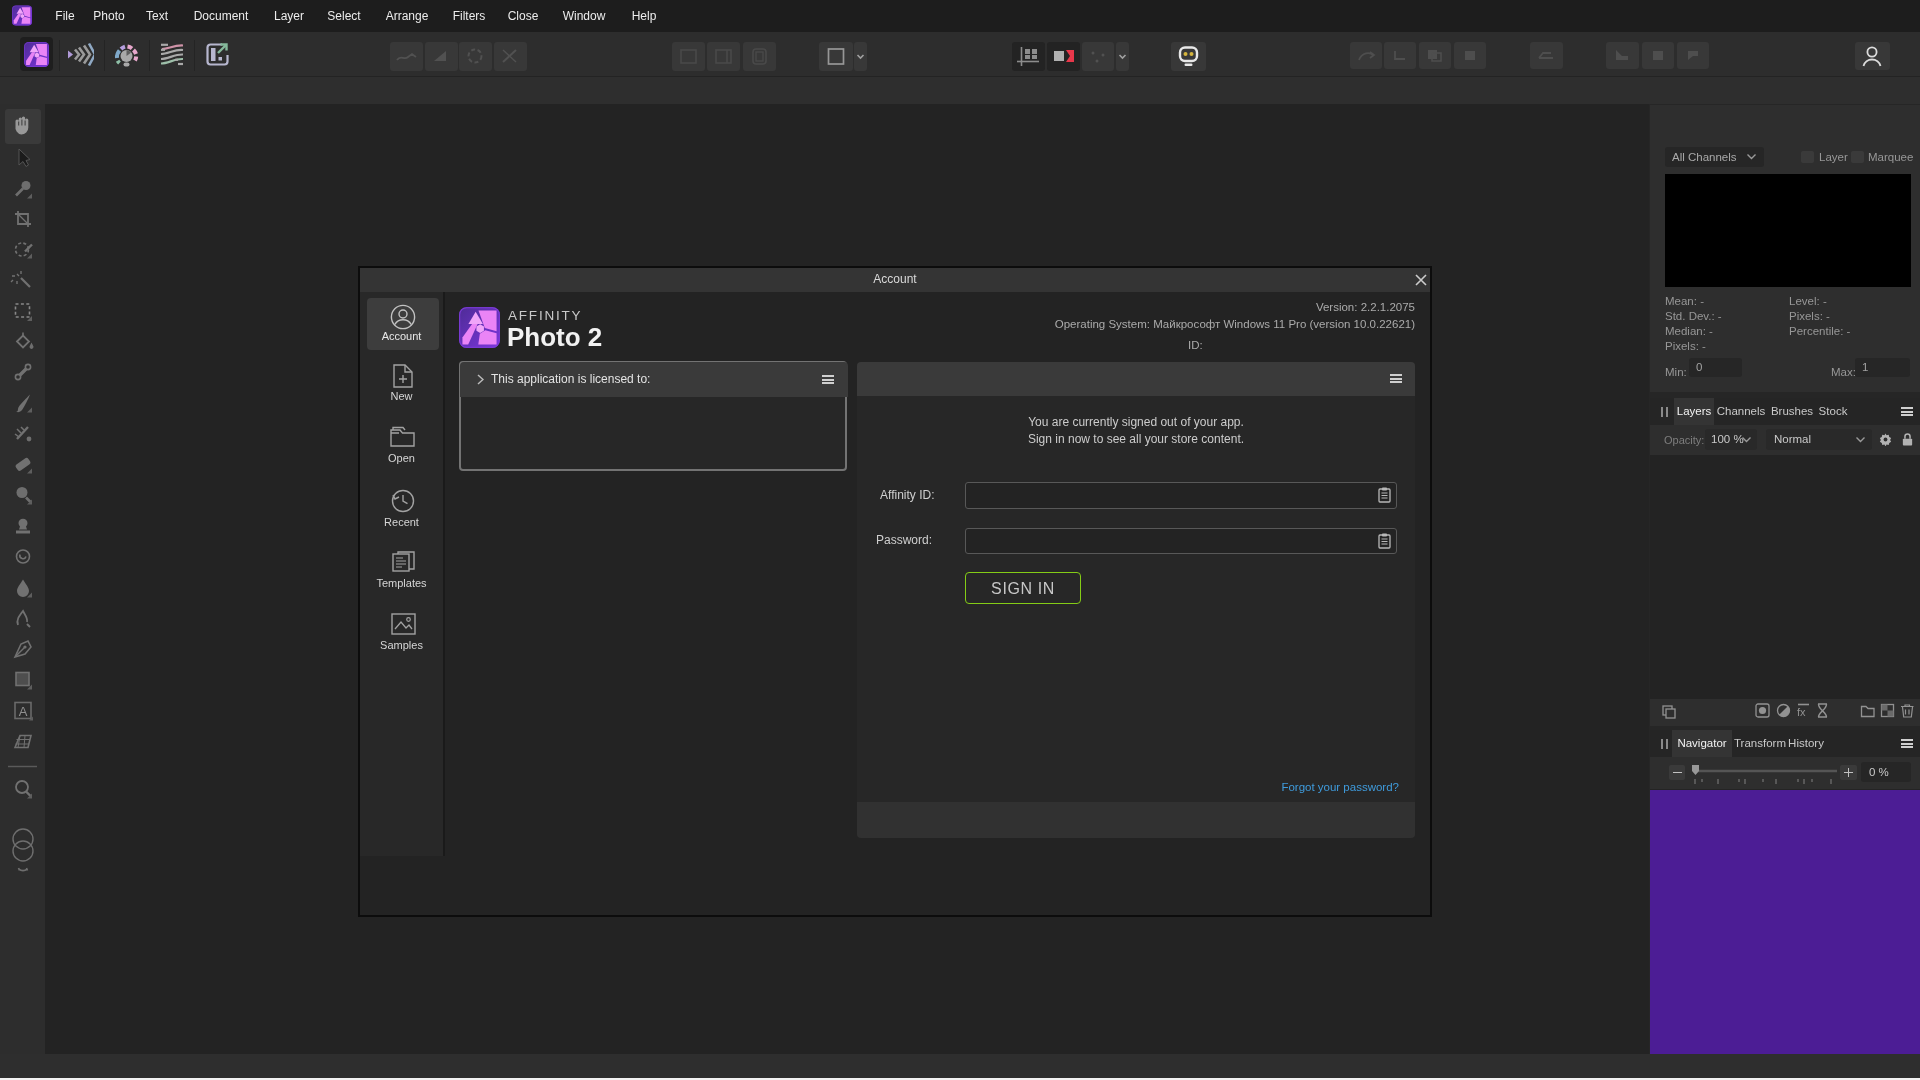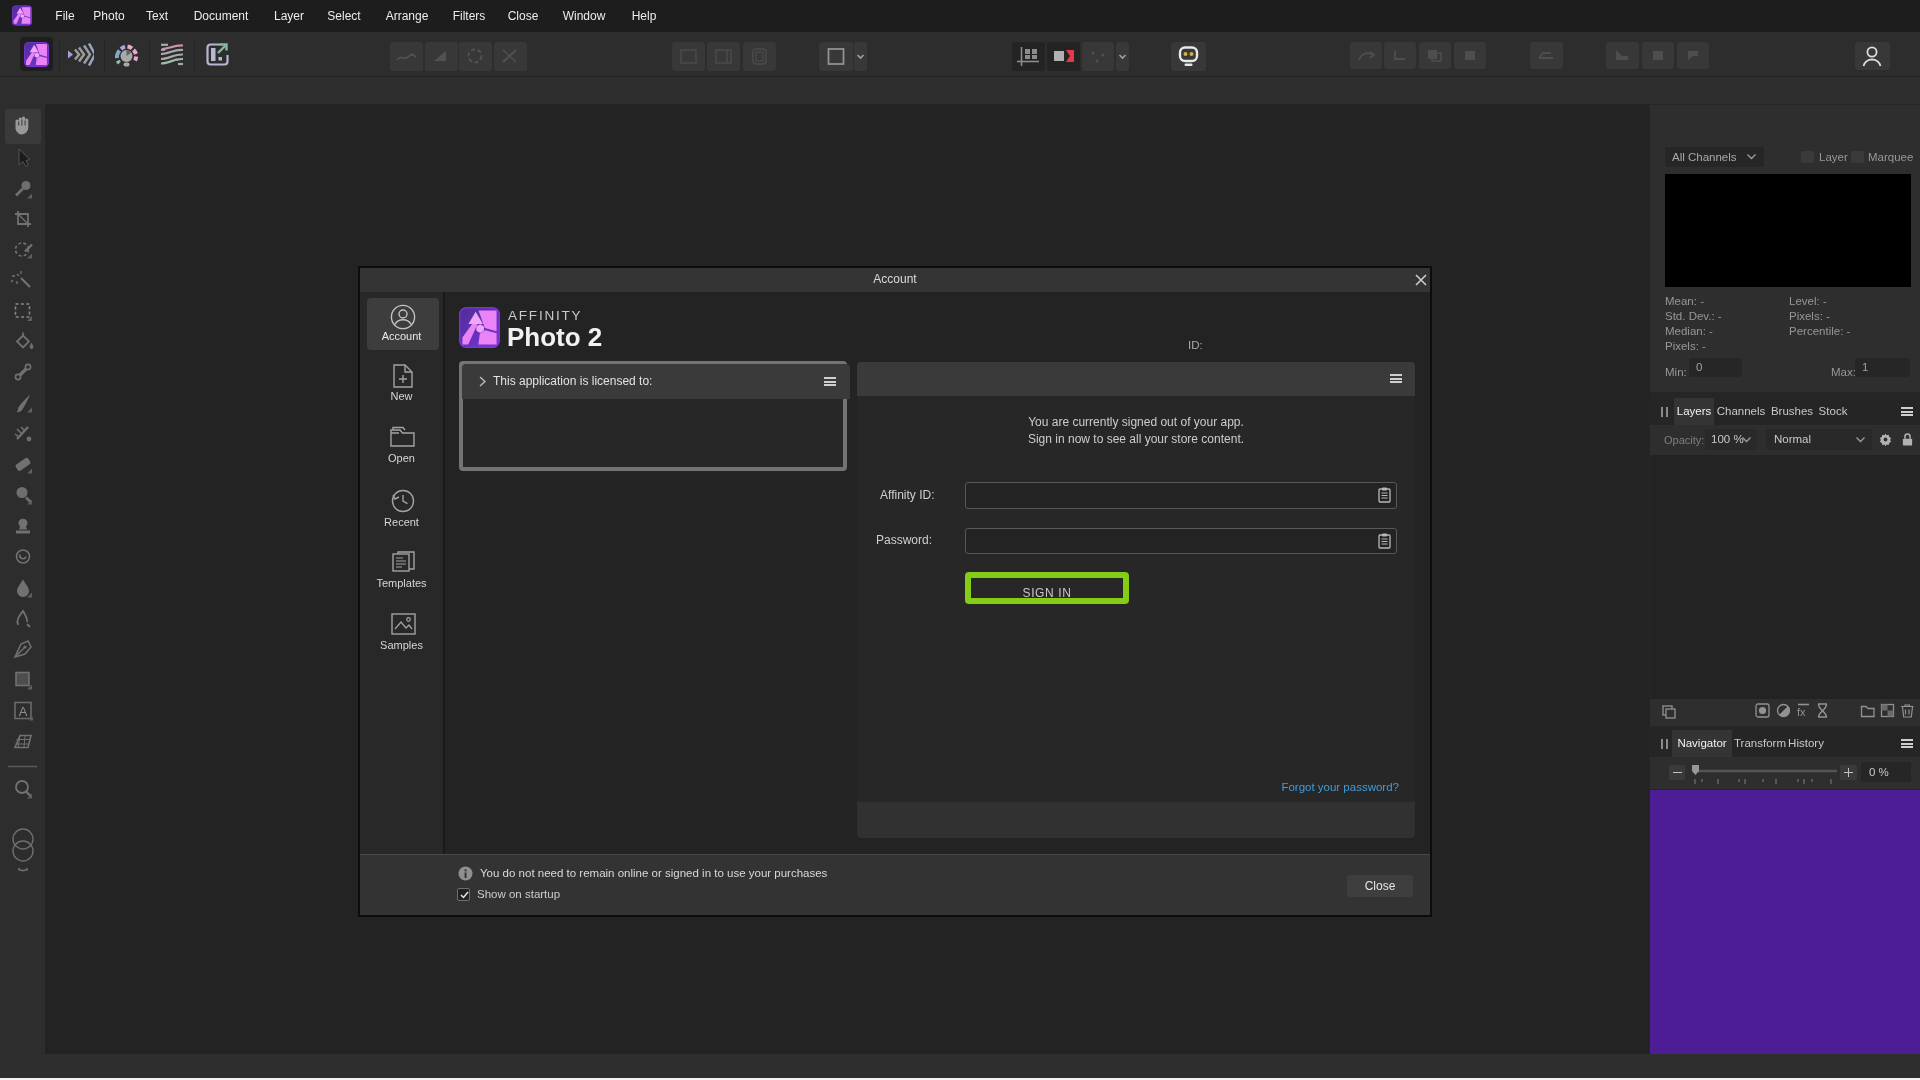--- a/index.html
+++ b/index.html
@@ -540,23 +540,25 @@
         <circle cx="17.5" cy="6.5" r="1.8" fill="none" stroke="#a2a2a2" stroke-width="1.2"></circle>
       </svg>
       <div class="sideitem" style="top:347px">Samples</div>
     </div>
 
     <svg class="abs" style="left:99px;top:39px" width="41" height="41" viewBox="0 0 48 48">
         <use href="#aflogo"></use>
       </svg>
     <div class="abs" style="left:148px;top:40px;color:#c9c9c9;font-size:13.5px;letter-spacing:1.8px">AFFINITY</div>
     <div class="abs" style="left:147px;top:54px;color:#f2f2f2;font-size:26px;font-weight:bold">Photo 2</div>
+    <div class="abs" style="right:15px;top:33px;color:#ababab;font-size:11.5px;text-align:right">Version: 2.2.1.2075<br>
+      <span style="display:inline-block;margin-top:4.5px">Operating System: Майкрософт Windows 11 Pro (version 10.0.22621)</span></div>
     <div class="abs" style="left:828px;top:71px;color:#ababab;font-size:11.5px">ID:</div>
 
-    <div class="abs" style="left:99px;top:93px;width:388px;height:110px;background:#272727;border:4px solid #737373;border-radius:4px">
+    <div class="abs" style="left:99px;top:93px;width:388px;height:110px;background:#272727;border:2px solid #737373;border-radius:4px">
       <div class="abs" style="left:-1px;top:-1px;width:388px;height:35px;background:#3a3a3a;border-radius:4px 4px 0 0">
         <svg class="abs" style="left:17px;top:12px" width="7" height="11">
             <polyline points="1,1 6,5.5 1,10" fill="none" stroke="#bbbbbb" stroke-width="1.5"></polyline>
           </svg>
         <div class="abs" style="left:31px;top:0;height:35px;line-height:35px;color:#e3e3e3;font-size:12px">This application is licensed to:</div>
         <div class="hamb" style="left:362px;top:13px"></div>
       </div>
     </div>
 
     <div class="abs" style="left:497px;top:94px;width:558px;height:476px;background:#272727;border-radius:4px">
@@ -571,34 +573,19 @@
       <svg class="abs" style="left:521px;top:125px" width="13" height="16" viewBox="0 0 13 16">
         <rect x="1" y="2" width="11" height="13" rx="1" fill="none" stroke="#b8b8b8" stroke-width="1.3"></rect>
         <rect x="4" y="0.5" width="5" height="3" rx="0.8" fill="#b8b8b8"></rect>
         <path d="M3.5 6 h6 M3.5 8.5 h6 M3.5 11 h6" stroke="#b8b8b8" stroke-width="1.1"></path>
       </svg>
       <svg class="abs" style="left:521px;top:170.5px" width="13" height="16" viewBox="0 0 13 16">
         <rect x="1" y="2" width="11" height="13" rx="1" fill="none" stroke="#b8b8b8" stroke-width="1.3"></rect>
         <rect x="4" y="0.5" width="5" height="3" rx="0.8" fill="#b8b8b8"></rect>
         <path d="M3.5 6 h6 M3.5 8.5 h6 M3.5 11 h6" stroke="#b8b8b8" stroke-width="1.1"></path>
       </svg>
-      <div class="abs" style="left:108px;top:210px;width:164px;height:32px;border:6px solid #84cc16;border-radius:4px;color:#c7c7c7;font-size:12px;text-align:center;line-height:31px;letter-spacing:0.6px">SIGN IN</div>
+      <div class="abs" style="left:108px;top:210px;width:116px;height:32px;border:1px solid #84cc16;border-radius:4px;color:#c7c7c7;font-size:16px;text-align:center;line-height:31px;letter-spacing:0.6px">SIGN IN</div>
       <div class="abs" style="right:16px;top:419px;color:#3f9bdc;font-size:11.5px">Forgot your password?</div>
       <div class="abs" style="left:0;top:440px;width:558px;height:36px;background:#313131;border-radius:0 0 4px 4px"></div>
     </div>
 
-    <div class="abs" style="left:0;top:586px;width:1070px;height:61px;background:#333333;border-top:1px solid #484848">
-      <svg class="abs" style="left:98px;top:11px" width="15" height="15">
-        <circle cx="7.5" cy="7.5" r="7" fill="#8f8f8f"></circle>
-        <rect x="6.6" y="6.5" width="1.9" height="5.5" fill="#333333"></rect>
-        <rect x="6.6" y="3.4" width="1.9" height="2" fill="#333333"></rect>
-      </svg>
-      <div class="abs" style="left:120px;top:11px;height:15px;line-height:15px;color:#d9d9d9;font-size:11.5px">You do not need to remain online or signed in to use your purchases</div>
-      <div class="abs" style="left:97px;top:33px;width:13px;height:13px;background:#222222;border:1px solid #6f6f6f;border-radius:2px">
-        <svg class="abs" style="left:1.5px;top:2px" width="9" height="8">
-            <polyline points="1,4 3.5,6.5 8,1" fill="none" stroke="#e8e8e8" stroke-width="1.5"></polyline>
-          </svg>
-      </div>
-      <div class="abs" style="left:117px;top:33px;height:13px;line-height:13px;color:#cccccc;font-size:11.5px">Show on startup</div>
-      <div class="abs" style="left:987px;top:20px;width:66px;height:22px;background:#3e3e3e;border-radius:3px;color:#e5e5e5;font-size:12px;text-align:center;line-height:22px">Close</div>
-    </div>
   </div>
 </div>
 
 </body></html>

